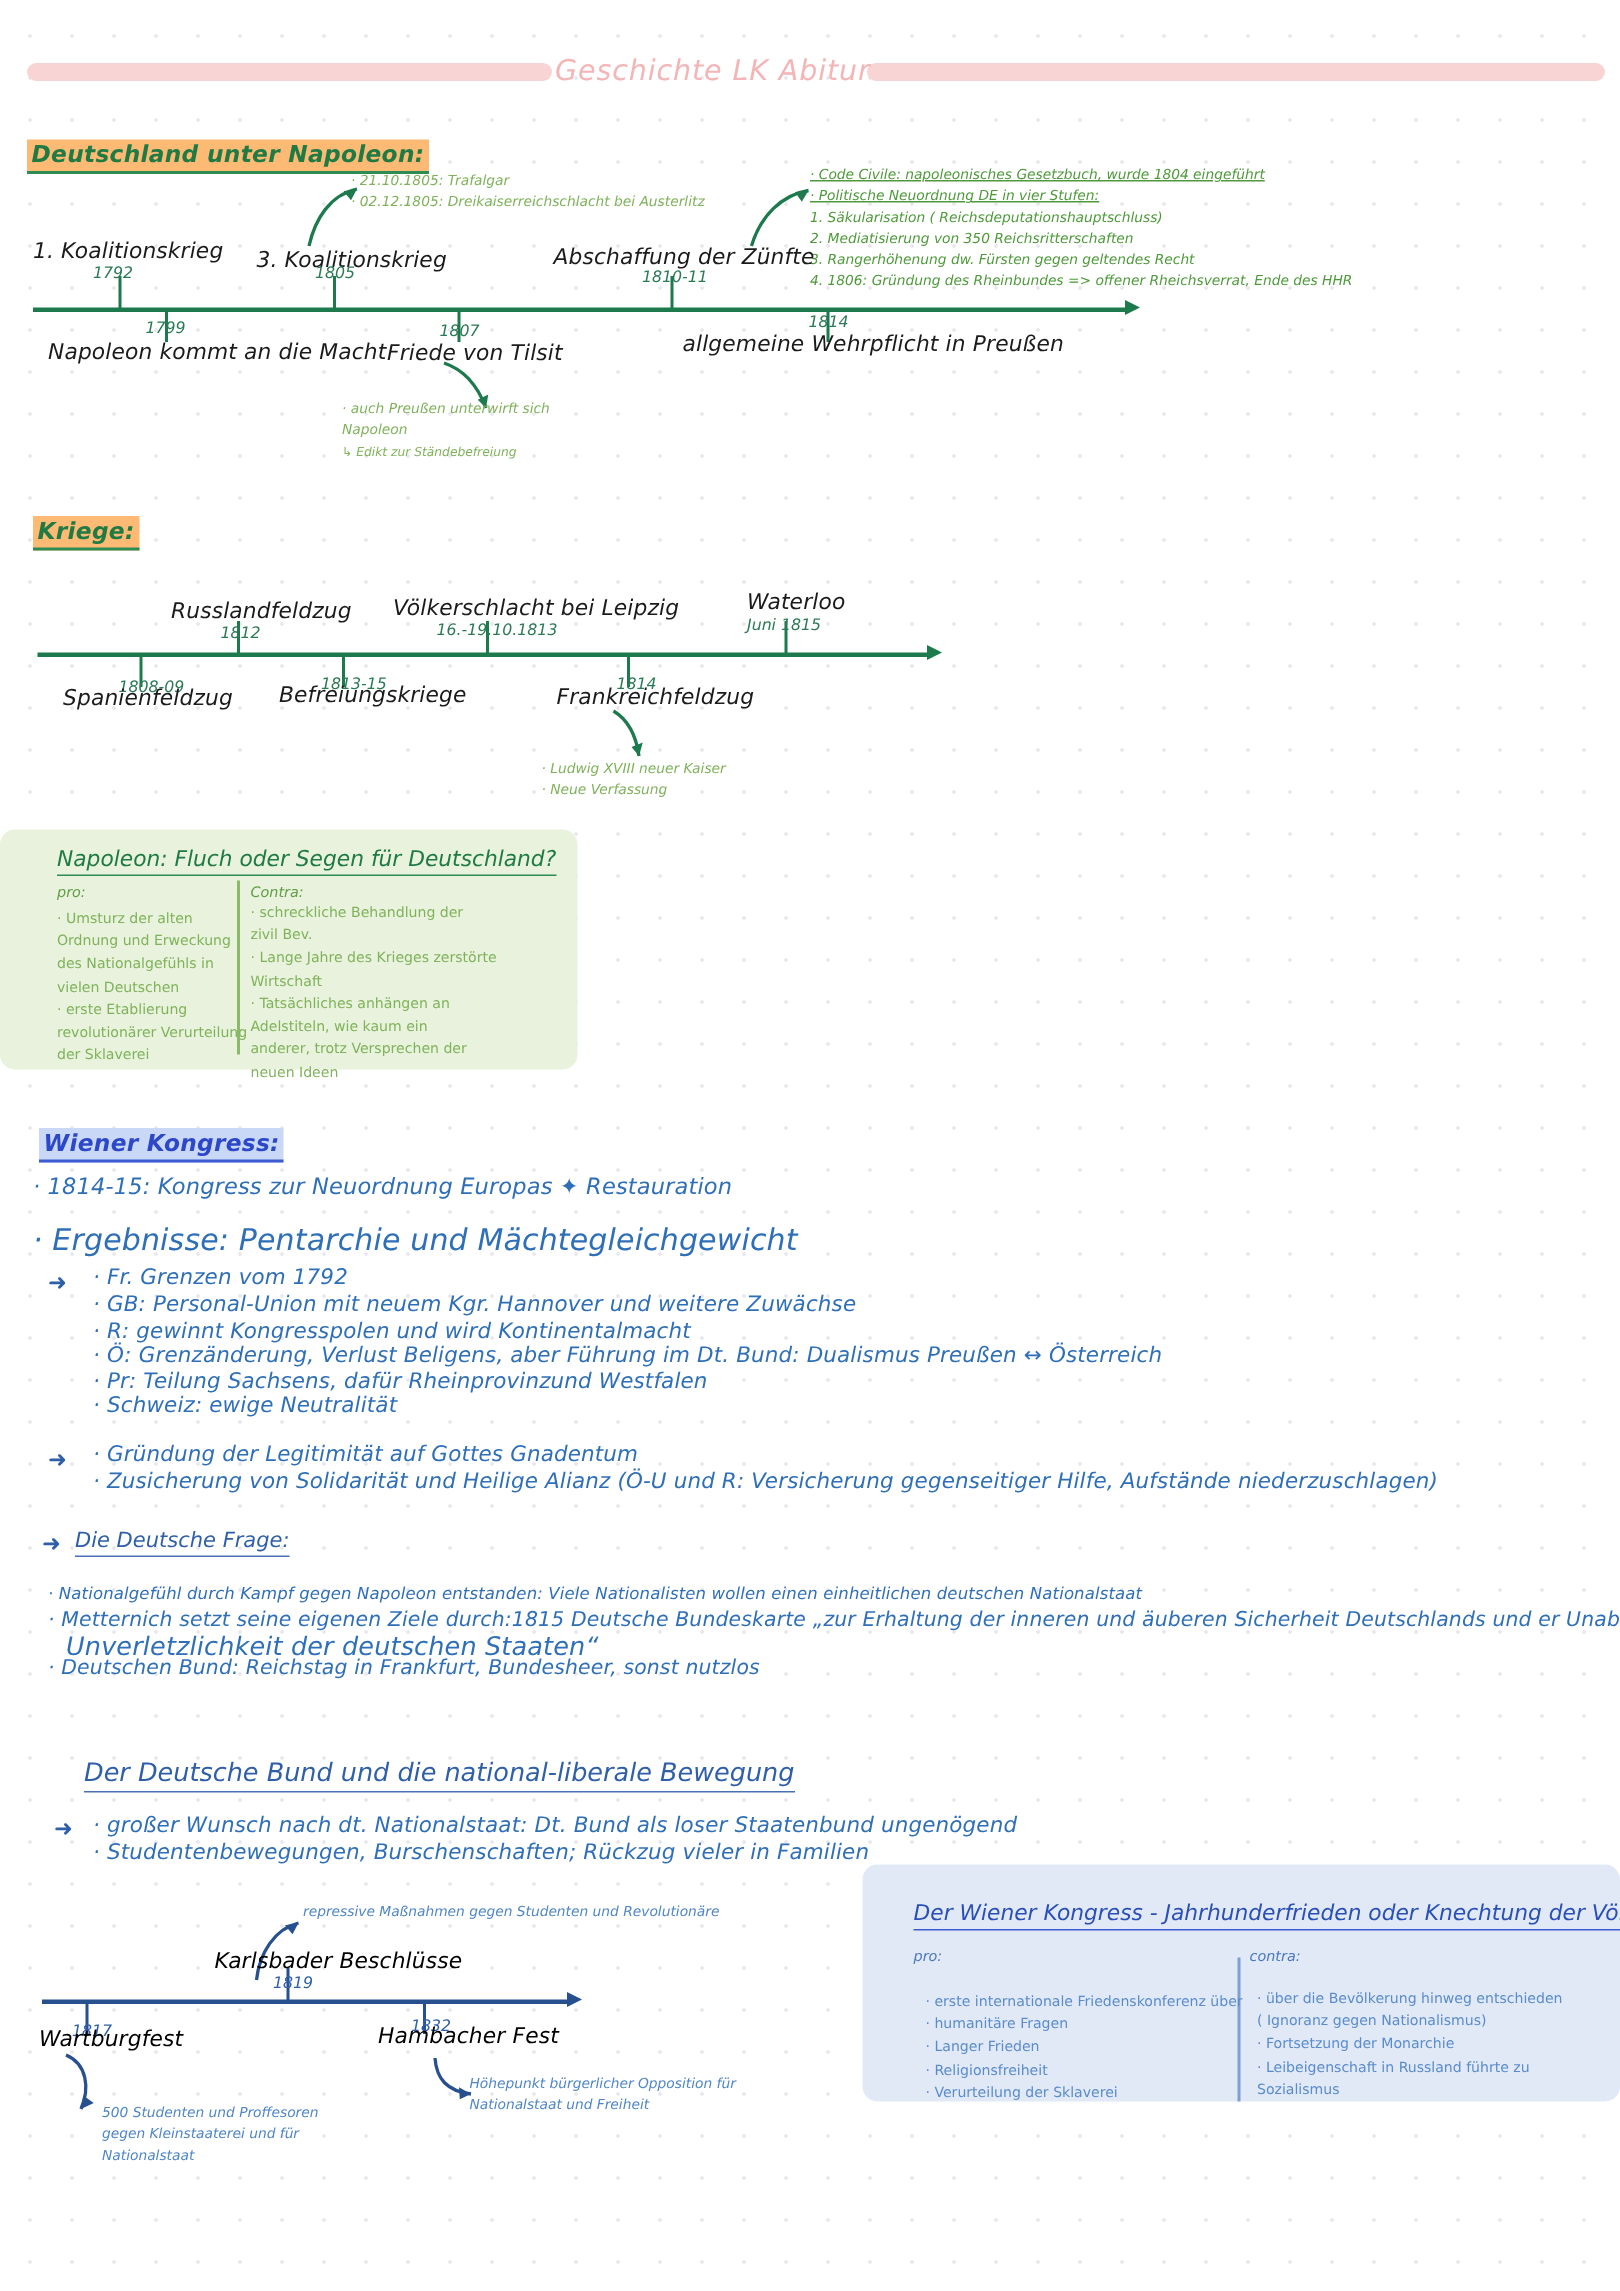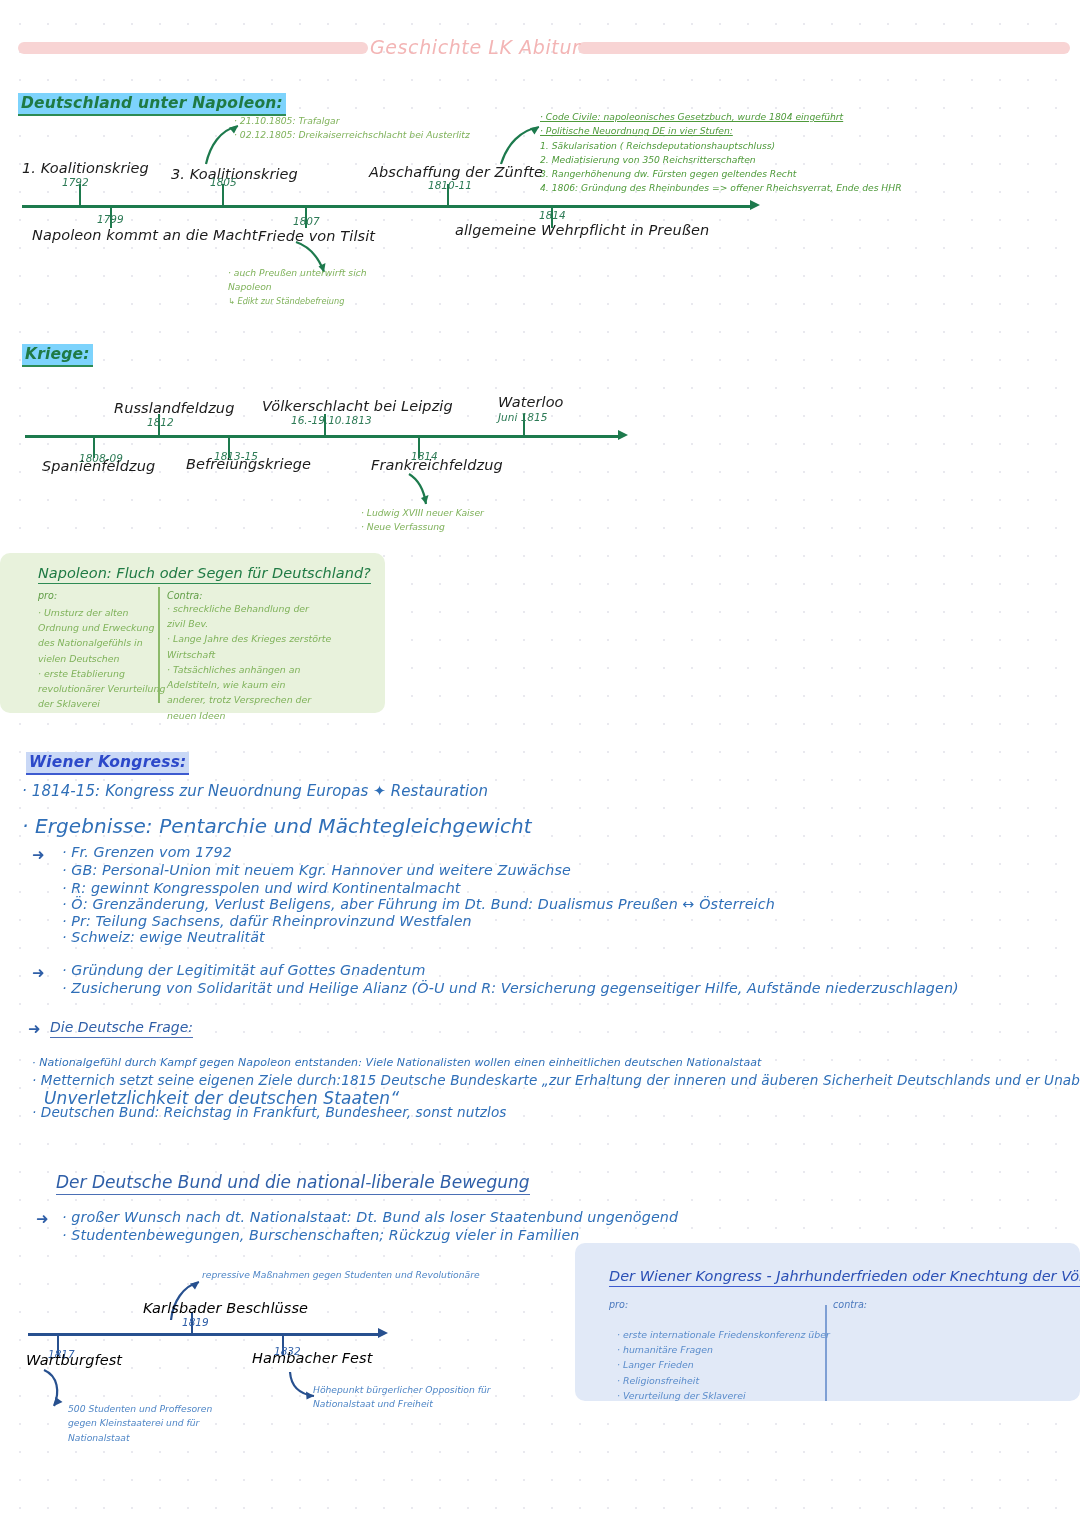--- a/index.html
+++ b/index.html
@@ -24,21 +24,21 @@
     font-family:"DejaVu Sans", sans-serif;
     font-size:19px;color:#f3b5b5;letter-spacing:.6px;font-style:italic;
     white-space:nowrap;
   }
 
   
   .sec-head{
     font-size:15.5px;font-style:italic;font-weight:600;letter-spacing:.2px;
     white-space:nowrap;padding:1px 3px 2px 3px;
   }
-  .sec-head.green{color:#1f7a44;background:#7dd3fc;border-bottom:2px solid #2d8b54;}
+  .sec-head.green{color:#1f7a44;background:#fdba74;border-bottom:2px solid #2d8b54;}
   .sec-head.blue{color:#2c48c9;background:#c9d8f6;border-bottom:2px solid #3d5bd0;}
   .plain-head{
     font-size:17px;font-style:italic;color:#2f5fa8;white-space:nowrap;
     border-bottom:1.4px solid #4a6fb5;padding-bottom:2px;
   }
   .plain-head.sm{font-size:14px;}
 
   
   .tl-line{background:#1d7a4d;height:2.6px;}
   .tl-line.blue{background:#27508f;}
@@ -88,21 +88,21 @@
     padding-bottom:2px;
   }
   #green-box .box-title{color:#1f7a44;border-bottom:1.4px solid #2d8b54;}
   #blue-box .box-title{color:#2a4fb5;border-bottom:1.4px solid #3d5bd0;}
   .col-head{position:absolute;font-size:9.6px;font-style:italic;}
   #green-box .col-head{color:#5f9c45;}
   #blue-box .col-head{color:#4a78bd;}
   .divider{position:absolute;width:1.6px;}
   #green-box .divider{background:#8cba6a;}
   #blue-box .divider{background:#7e9fd4;}
-  .bullets{position:absolute;font-size:9.4px;font-style:italic;line-height:1.62;}
+  .bullets{position:absolute;font-size:9.4px;line-height:1.62;}
   #green-box .bullets{color:#7fb25a;}
   #blue-box .bullets{color:#5a8ccb;}
   .bullets div{white-space:nowrap;}
 </style>
 </head>
 <body>
 
 <div class="abs" id="header-bar">
   <div class="pinkbar" id="pinkbar-left"></div>
   <div class="pinkbar" id="pinkbar-right"></div>
@@ -302,13 +302,20 @@
   <div class="col-head" style="left:34px;top:56px;">pro:</div>
   <div class="col-head" style="left:258px;top:56px;">contra:</div>
   <div class="divider" style="left:250px;top:62px;height:96px;"></div>
   <div class="bullets" style="left:42px;top:84px;">
     <div>· erste internationale Friedenskonferenz über</div>
     <div>· humanitäre Fragen</div>
     <div>· Langer Frieden</div>
     <div>· Religionsfreiheit</div>
     <div>· Verurteilung der Sklaverei</div>
   </div>
+  <div class="bullets" style="left:263px;top:82px;">
+    <div>· über die Bevölkerung hinweg entschieden</div>
+    <div>( Ignoranz gegen Nationalismus)</div>
+    <div>· Fortsetzung der Monarchie</div>
+    <div>· Leibeigenschaft in Russland führte zu</div>
+    <div>Sozialismus</div>
+  </div>
 </div>
 
 </body></html>

